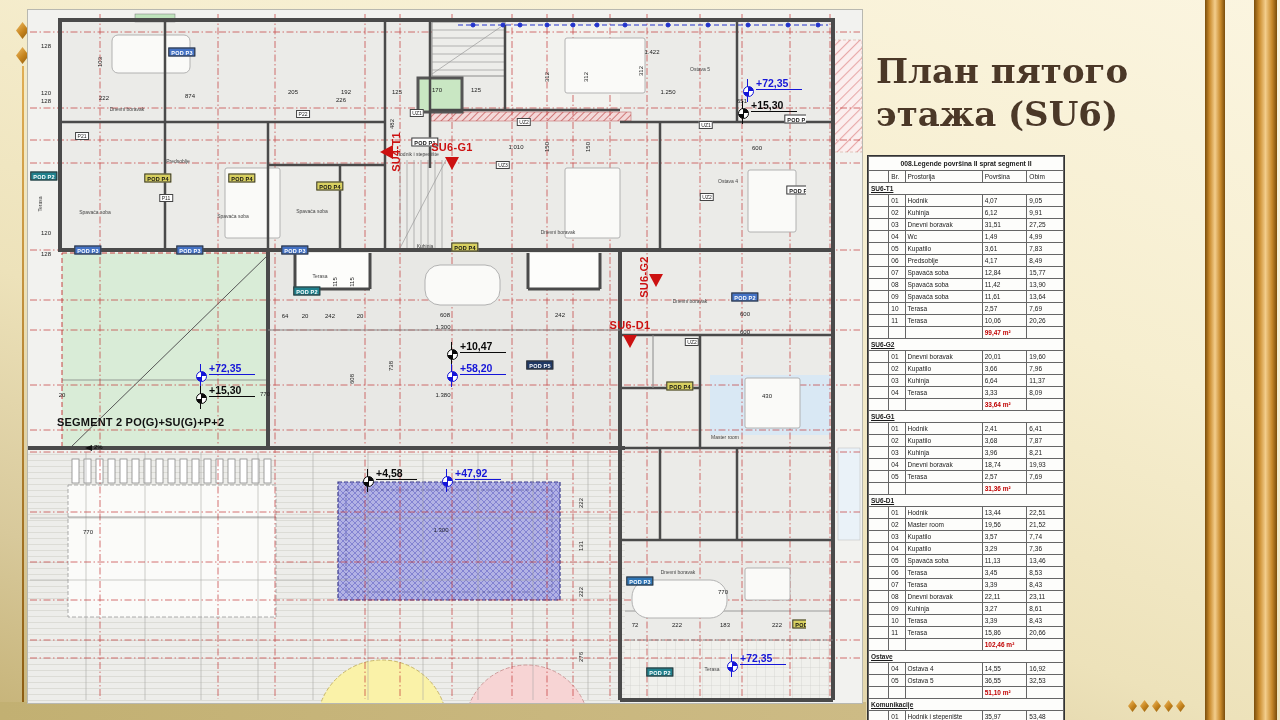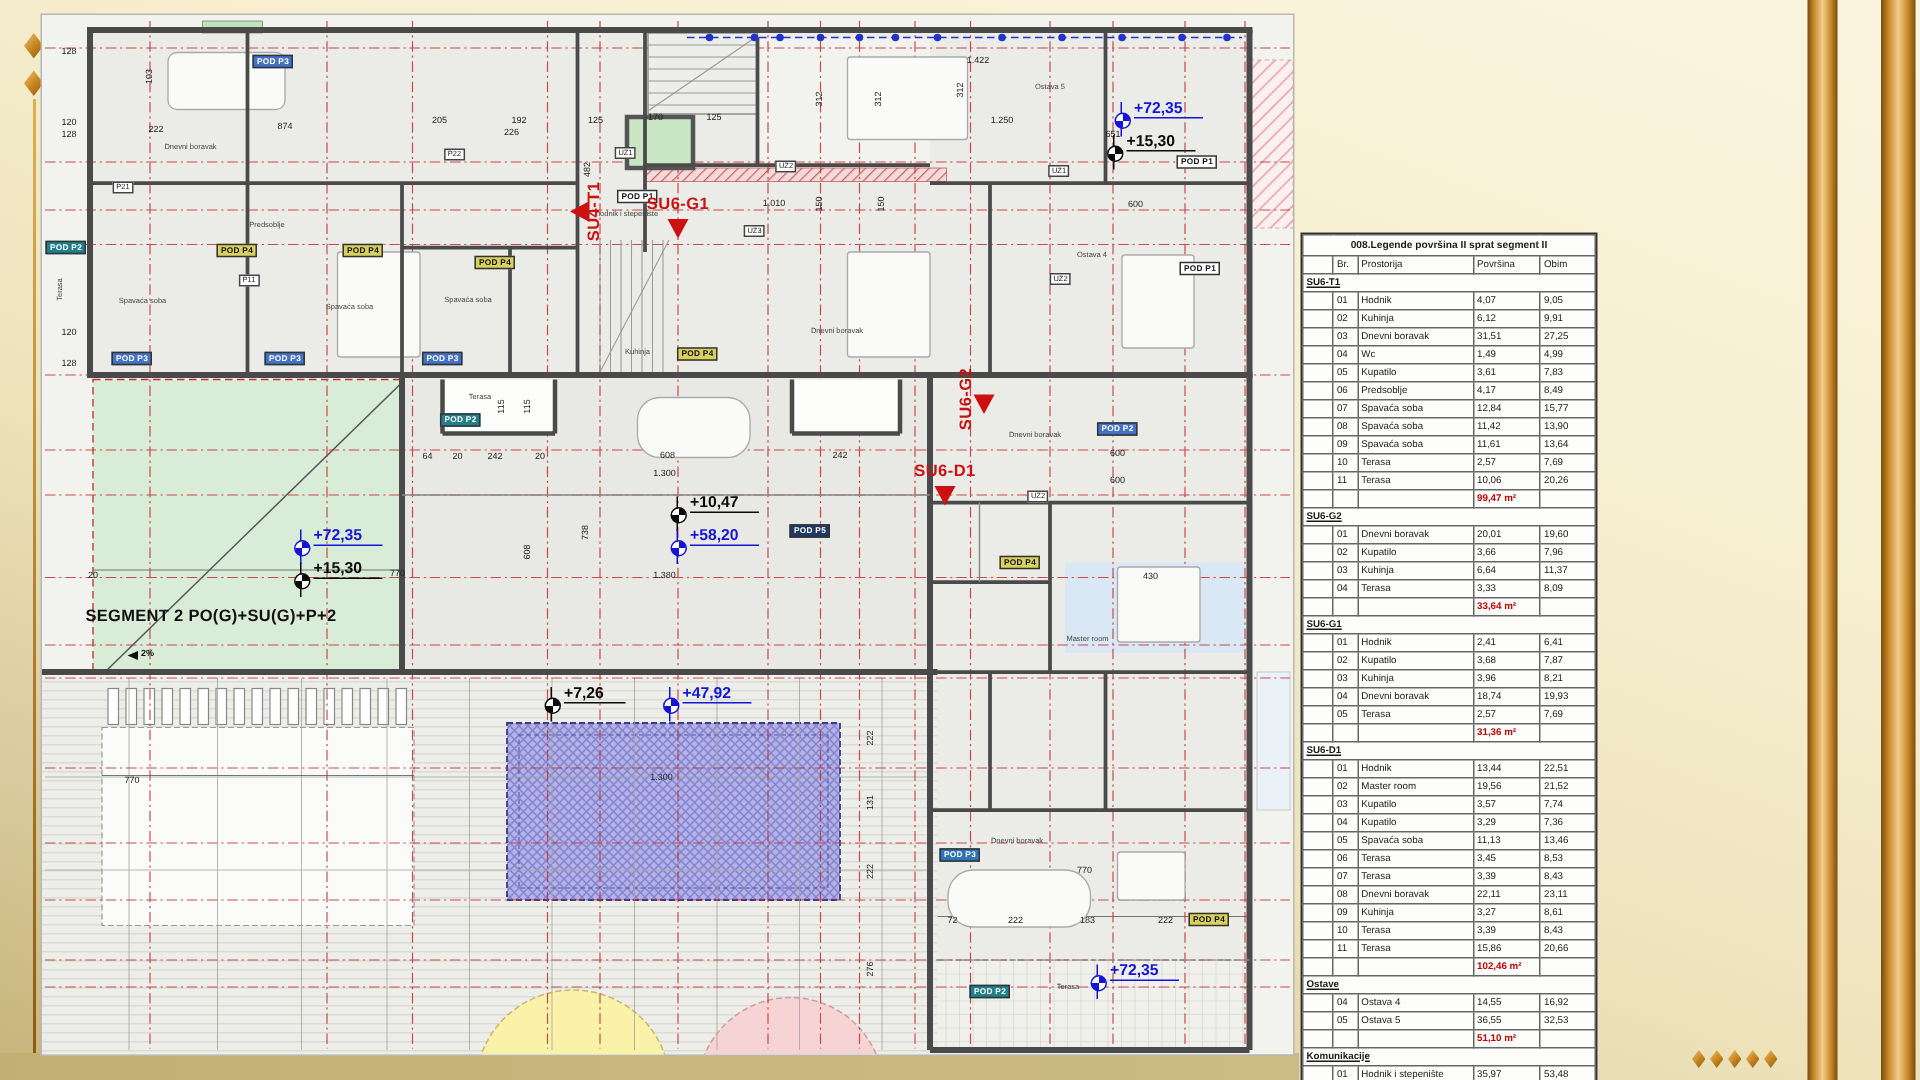--- a/index.html
+++ b/index.html
@@ -14,21 +14,21 @@
     clip-path:polygon(50% 0,100% 50%,50% 100%,0 50%);}
   .gold-bar{position:absolute;top:0;height:720px;
     background:linear-gradient(90deg,#7A4D0B 0%,#C8892A 22%,#F3CD8B 50%,#C8892A 78%,#7A4D0B 100%);}
   .title{position:absolute;left:876px;top:50px;width:320px;color:#4B3827;
     font-family:"DejaVu Serif",serif;font-weight:700;font-size:34px;line-height:1.25;
     text-shadow:1px 1px 0 rgba(255,255,255,0.3);}
   
   .plan{position:absolute;left:28px;top:10px;width:834px;height:693px;background:#F2F2EF;
     outline:1px solid #B8B8B0;}
   .plan svg{position:absolute;left:0;top:0;}
-  #plan-labels{position:absolute;left:0;top:3px;width:778px;height:693px;overflow:hidden;padding-left:15px;}
+  #plan-labels{position:absolute;left:0;top:14px;width:778px;height:693px;overflow:hidden;}
   .dim{position:absolute;transform:translate(-50%,-50%);font-size:6px;color:#222;white-space:nowrap;}
   .dim.v{transform:translate(-50%,-50%) rotate(-90deg);}
   .room{position:absolute;font-size:5px;color:#444;white-space:nowrap;transform:translate(-50%,-50%);}
   .room.v{transform:translate(-50%,-50%) rotate(-90deg);}
   .pod{position:absolute;transform:translate(-50%,-50%);font-size:5.5px;font-weight:700;
     padding:0.5px 2px;border:0.5px solid #333;white-space:nowrap;letter-spacing:.2px;}
   .tag{position:absolute;transform:translate(-50%,-50%);font-size:5px;color:#222;
     border:0.5px solid #444;background:#fff;padding:0 1.5px;white-space:nowrap;}
   .zone{position:absolute;font-size:11px;font-weight:700;color:#CC1111;white-space:nowrap;
     transform:translate(-50%,-50%);letter-spacing:.3px;}
@@ -67,20 +67,24 @@
   <div class="gold-bar" style="left:1205px;width:20px;"></div>
   <div class="gold-bar" style="left:1254px;width:23px;"></div>
   <div id="br-diamonds">
       <div class="diamond" style="left: 1128px; top: 700px; width: 9px; height: 12px;"></div>
       <div class="diamond" style="left: 1140px; top: 700px; width: 9px; height: 12px;"></div>
       <div class="diamond" style="left: 1152px; top: 700px; width: 9px; height: 12px;"></div>
       <div class="diamond" style="left: 1164px; top: 700px; width: 9px; height: 12px;"></div>
       <div class="diamond" style="left: 1176px; top: 700px; width: 9px; height: 12px;"></div>
     </div>
 
+  <div class="title">
+    <div>План пятого</div>
+    <div>этажа (SU6)</div>
+  </div>
 
   <div class="plan">
     <svg width="834" height="693">
       <defs>
         <pattern id="pinkstripe" width="7" height="7" patternTransform="rotate(45)" patternUnits="userSpaceOnUse">
           <rect width="7" height="7" fill="#FBEFEF"></rect>
             <line x1="0" y1="0" x2="0" y2="7" stroke="#E8A8A8" stroke-width="2.2"></line>
         </pattern>
         <pattern id="redwall" width="5" height="5" patternTransform="rotate(45)" patternUnits="userSpaceOnUse">
           <rect width="5" height="5" fill="#F3D9D9"></rect>
@@ -428,21 +432,21 @@
           <div class="lvl-text" style="color: rgb(10, 10, 10); border-color: rgb(10, 10, 10);">+10,47</div>
         </div>
         <div class="lvl" style="left: 419px; top: 347px;">
           <div class="lvl-tick" style="background: rgb(21, 21, 216);"></div>
           <div class="lvl-icon" style="border-color: rgb(21, 21, 216); background: conic-gradient(rgb(21, 21, 216) 0deg, rgb(21, 21, 216) 90deg, rgb(255, 255, 255) 90deg, rgb(255, 255, 255) 180deg, rgb(21, 21, 216) 180deg, rgb(21, 21, 216) 270deg, rgb(255, 255, 255) 270deg);"></div>
           <div class="lvl-text" style="color: rgb(21, 21, 216); border-color: rgb(21, 21, 216);">+58,20</div>
         </div>
         <div class="lvl" style="left: 335px; top: 452px;">
           <div class="lvl-tick" style="background: rgb(10, 10, 10);"></div>
           <div class="lvl-icon" style="border-color: rgb(10, 10, 10); background: conic-gradient(rgb(10, 10, 10) 0deg, rgb(10, 10, 10) 90deg, rgb(255, 255, 255) 90deg, rgb(255, 255, 255) 180deg, rgb(10, 10, 10) 180deg, rgb(10, 10, 10) 270deg, rgb(255, 255, 255) 270deg);"></div>
-          <div class="lvl-text" style="color: rgb(10, 10, 10); border-color: rgb(10, 10, 10);">+7,26</div>
+          <div class="lvl-text" style="color: rgb(10, 10, 10); border-color: rgb(10, 10, 10);">+4,58</div>
         </div>
         <div class="lvl" style="left: 414px; top: 452px;">
           <div class="lvl-tick" style="background: rgb(21, 21, 216);"></div>
           <div class="lvl-icon" style="border-color: rgb(21, 21, 216); background: conic-gradient(rgb(21, 21, 216) 0deg, rgb(21, 21, 216) 90deg, rgb(255, 255, 255) 90deg, rgb(255, 255, 255) 180deg, rgb(21, 21, 216) 180deg, rgb(21, 21, 216) 270deg, rgb(255, 255, 255) 270deg);"></div>
           <div class="lvl-text" style="color: rgb(21, 21, 216); border-color: rgb(21, 21, 216);">+47,92</div>
         </div>
         <div class="lvl" style="left: 699px; top: 637px;">
           <div class="lvl-tick" style="background: rgb(21, 21, 216);"></div>
           <div class="lvl-icon" style="border-color: rgb(21, 21, 216); background: conic-gradient(rgb(21, 21, 216) 0deg, rgb(21, 21, 216) 90deg, rgb(255, 255, 255) 90deg, rgb(255, 255, 255) 180deg, rgb(21, 21, 216) 180deg, rgb(21, 21, 216) 270deg, rgb(255, 255, 255) 270deg);"></div>
           <div class="lvl-text" style="color: rgb(21, 21, 216); border-color: rgb(21, 21, 216);">+72,35</div>

